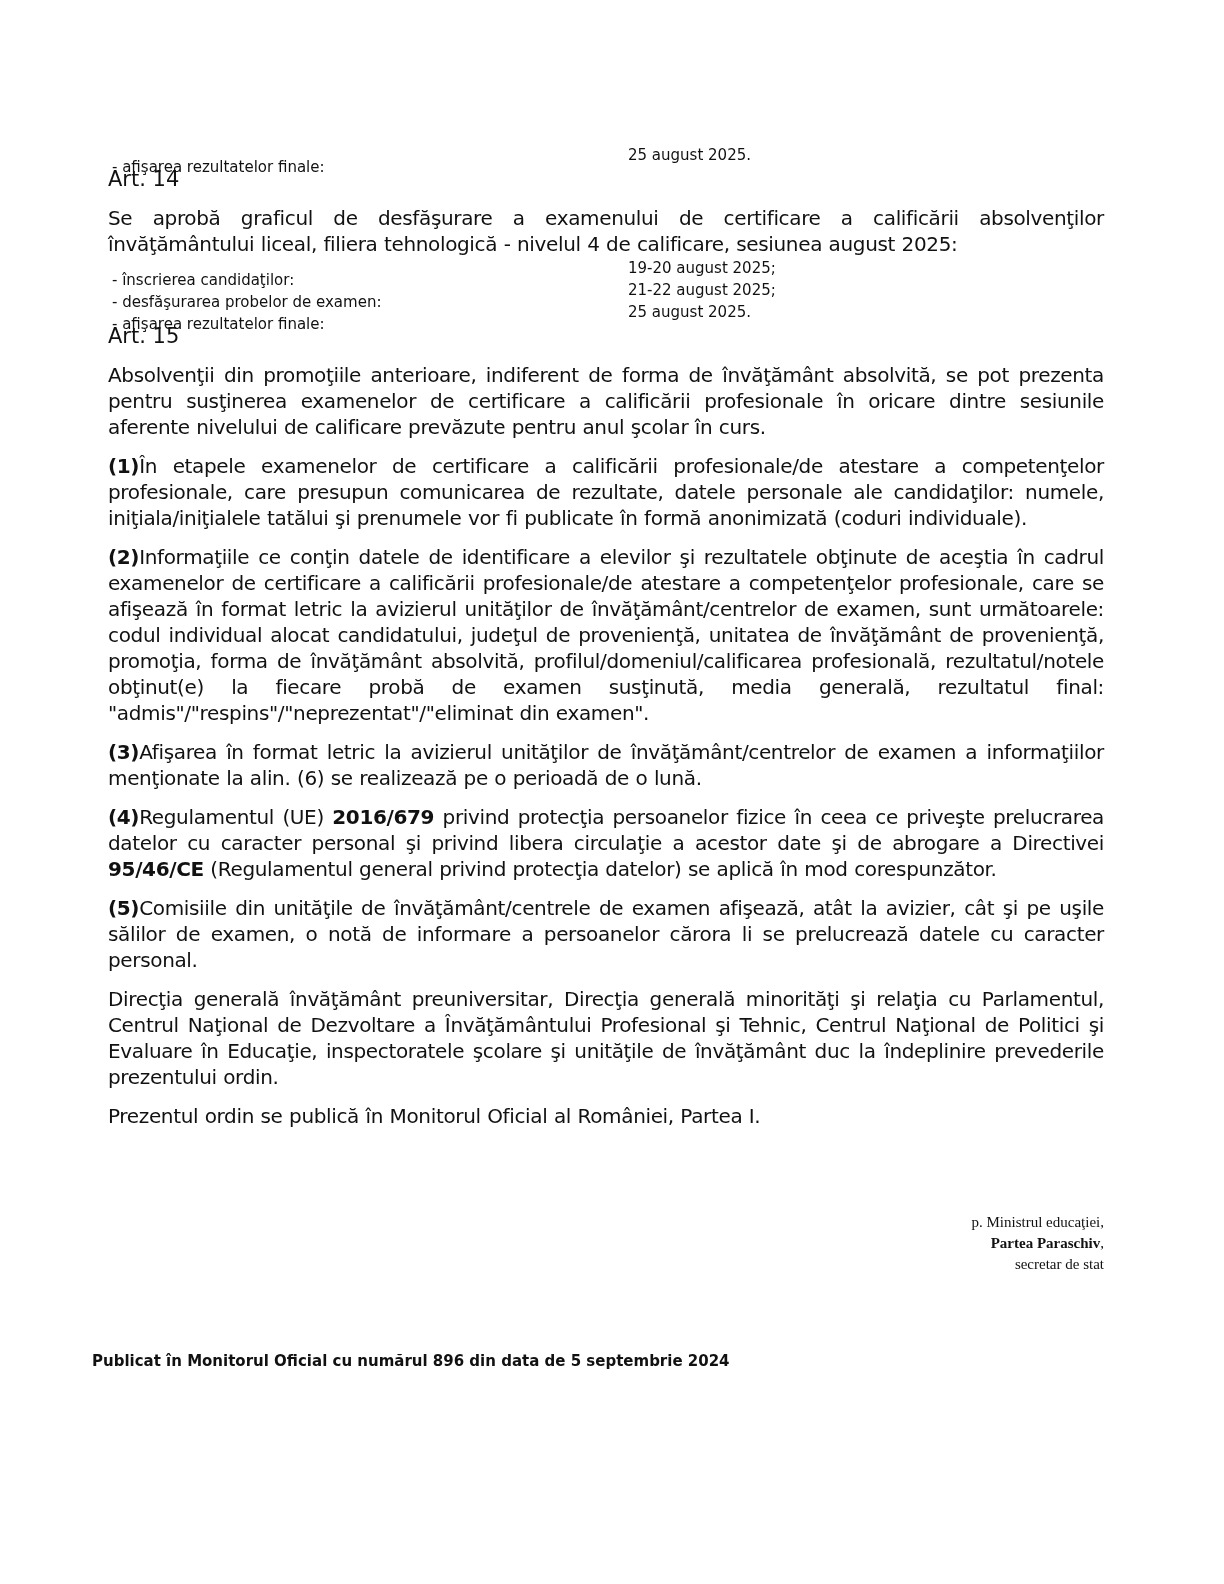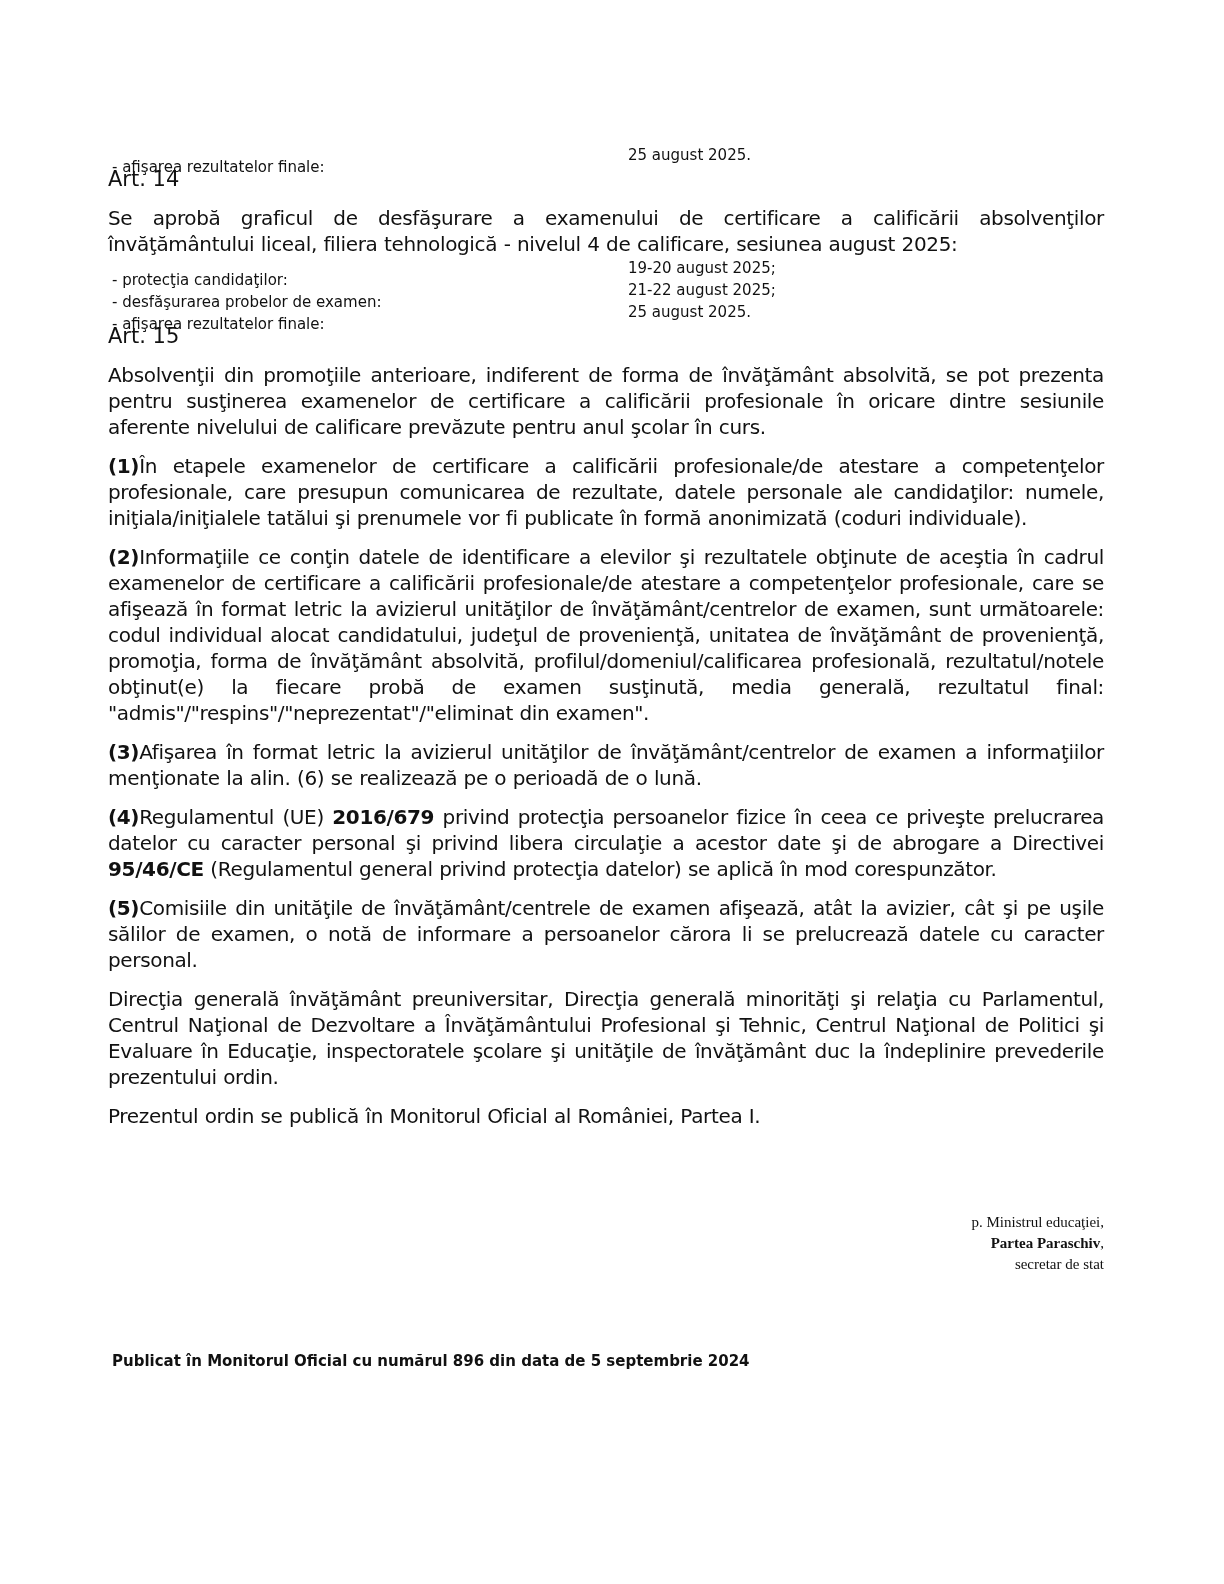--- a/index.html
+++ b/index.html
@@ -20,21 +20,21 @@
 <div class="page">
 
   <div class="sched">
     <span class="lbl">- afişarea rezultatelor finale:</span>
     <span class="val">25 august 2025.</span>
   </div>
 
   <div class="art-h">Art. 14</div>
   <div class="para">Se aprobă graficul de desfăşurare a examenului de certificare a calificării absolvenţilor învăţământului liceal, filiera tehnologică - nivelul 4 de calificare, sesiunea august 2025:</div>
   <div class="sched">
-    <span class="lbl">- protecţia candidaţilor:</span>
+    <span class="lbl">- înscrierea candidaţilor:</span>
     <span class="val">19-20 august 2025;</span>
   </div>
   <div class="sched">
     <span class="lbl">- desfăşurarea probelor de examen:</span>
     <span class="val">21-22 august 2025;</span>
   </div>
   <div class="sched">
     <span class="lbl">- afişarea rezultatelor finale:</span>
     <span class="val">25 august 2025.</span>
   </div>
@@ -53,13 +53,13 @@
   <div class="para">Prezentul ordin se publică în Monitorul Oficial al României, Partea I.</div>
 
 </div>
 
 <div class="sign" style="top:1212px; left:108px;">
   <div>p. Ministrul educaţiei,</div>
   <div><b>Partea Paraschiv</b><span>,</span></div>
   <div>secretar de stat</div>
 </div>
 
-<div class="pub" style="top:1352px; left:112px; font-family: 'DejaVu Sans', sans-serif;">Publicat în Monitorul Oficial cu numărul 896 din data de 5 septembrie 2024</div>
+<div class="pub" style="top:1352px; left:92px; font-family: 'DejaVu Sans', sans-serif;">Publicat în Monitorul Oficial cu numărul 896 din data de 5 septembrie 2024</div>
 
 </body></html>

